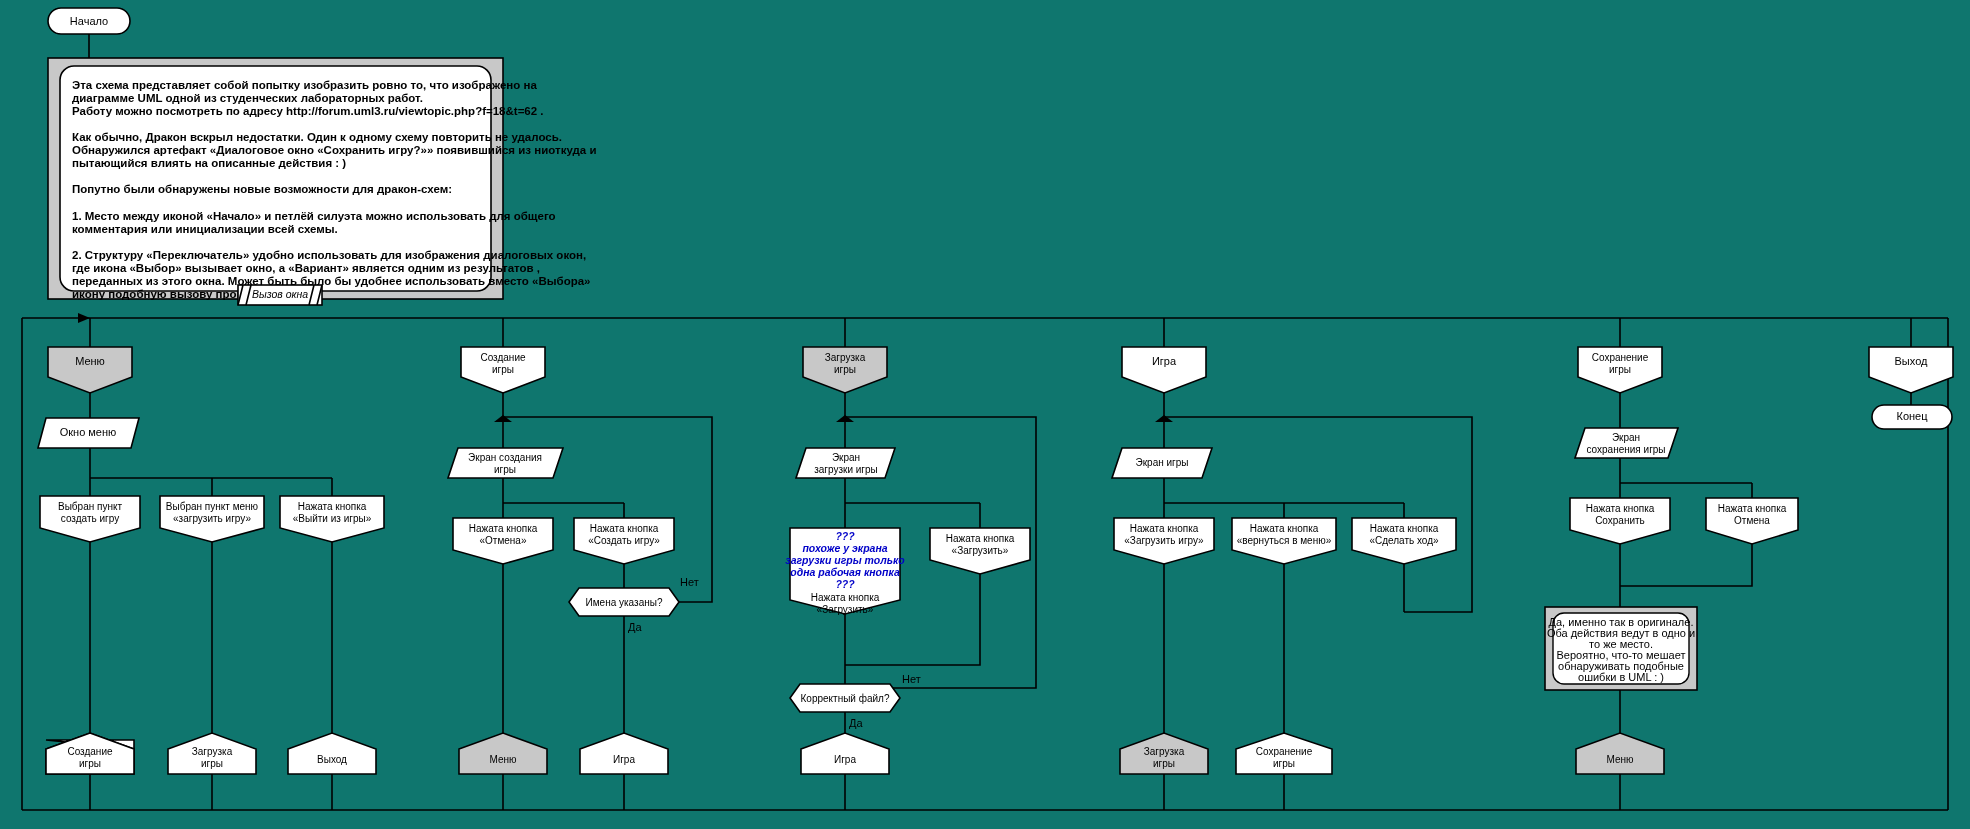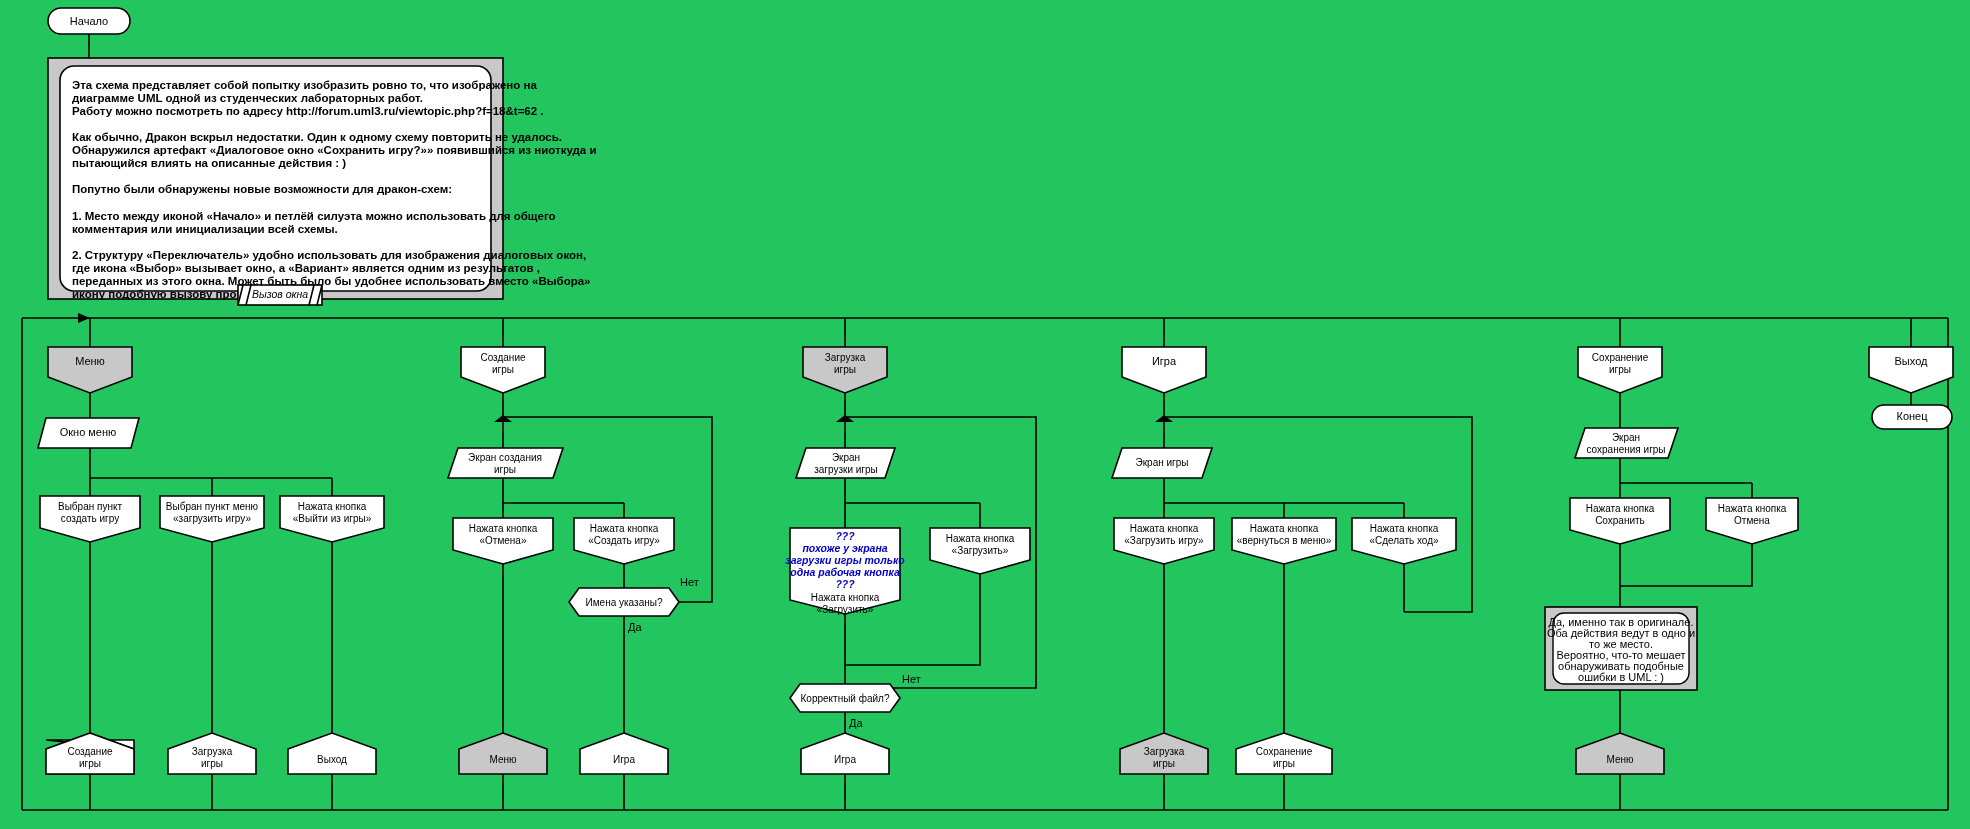--- a/index.html
+++ b/index.html
@@ -1,17 +1,17 @@
 <!DOCTYPE html>
 <html><head>
 <meta charset="utf-8">
 <style>
   html,body{margin:0;padding:0;background:#ffffff;}
   body{font-family:"Liberation Sans",sans-serif;}
-  #stage{position:relative;width:1970px;height:829px;overflow:hidden;background:#22c55e;}
+  #stage{position:relative;width:1970px;height:829px;overflow:hidden;background:#0f766e;}
   svg{display:block;}
   .shape-fill-white{fill:#ffffff;stroke:#000000;stroke-width:1.6;}
   .shape-fill-gray{fill:#c8c8c8;stroke:#000000;stroke-width:1.6;}
   .line{stroke:#000000;stroke-width:1.6;fill:none;}
   .txt{font-family:"Liberation Sans",sans-serif;font-size:11px;fill:#000;text-anchor:middle;dominant-baseline:middle;}
   .txt-sm{font-family:"Liberation Sans",sans-serif;font-size:10px;fill:#000;text-anchor:middle;dominant-baseline:middle;}
   .txt-label{font-family:"Liberation Sans",sans-serif;font-size:11px;fill:#000;dominant-baseline:middle;}
   .txt-blue{font-family:"Liberation Sans",sans-serif;font-size:10.5px;fill:#0000c8;font-style:italic;font-weight:bold;text-anchor:middle;dominant-baseline:middle;}
   .txt-cmt{font-family:"Liberation Sans",sans-serif;font-size:11.5px;fill:#000;font-weight:bold;dominant-baseline:middle;}
   .txt-cmt2{font-family:"Liberation Sans",sans-serif;font-size:11px;fill:#000;text-anchor:middle;dominant-baseline:middle;}

